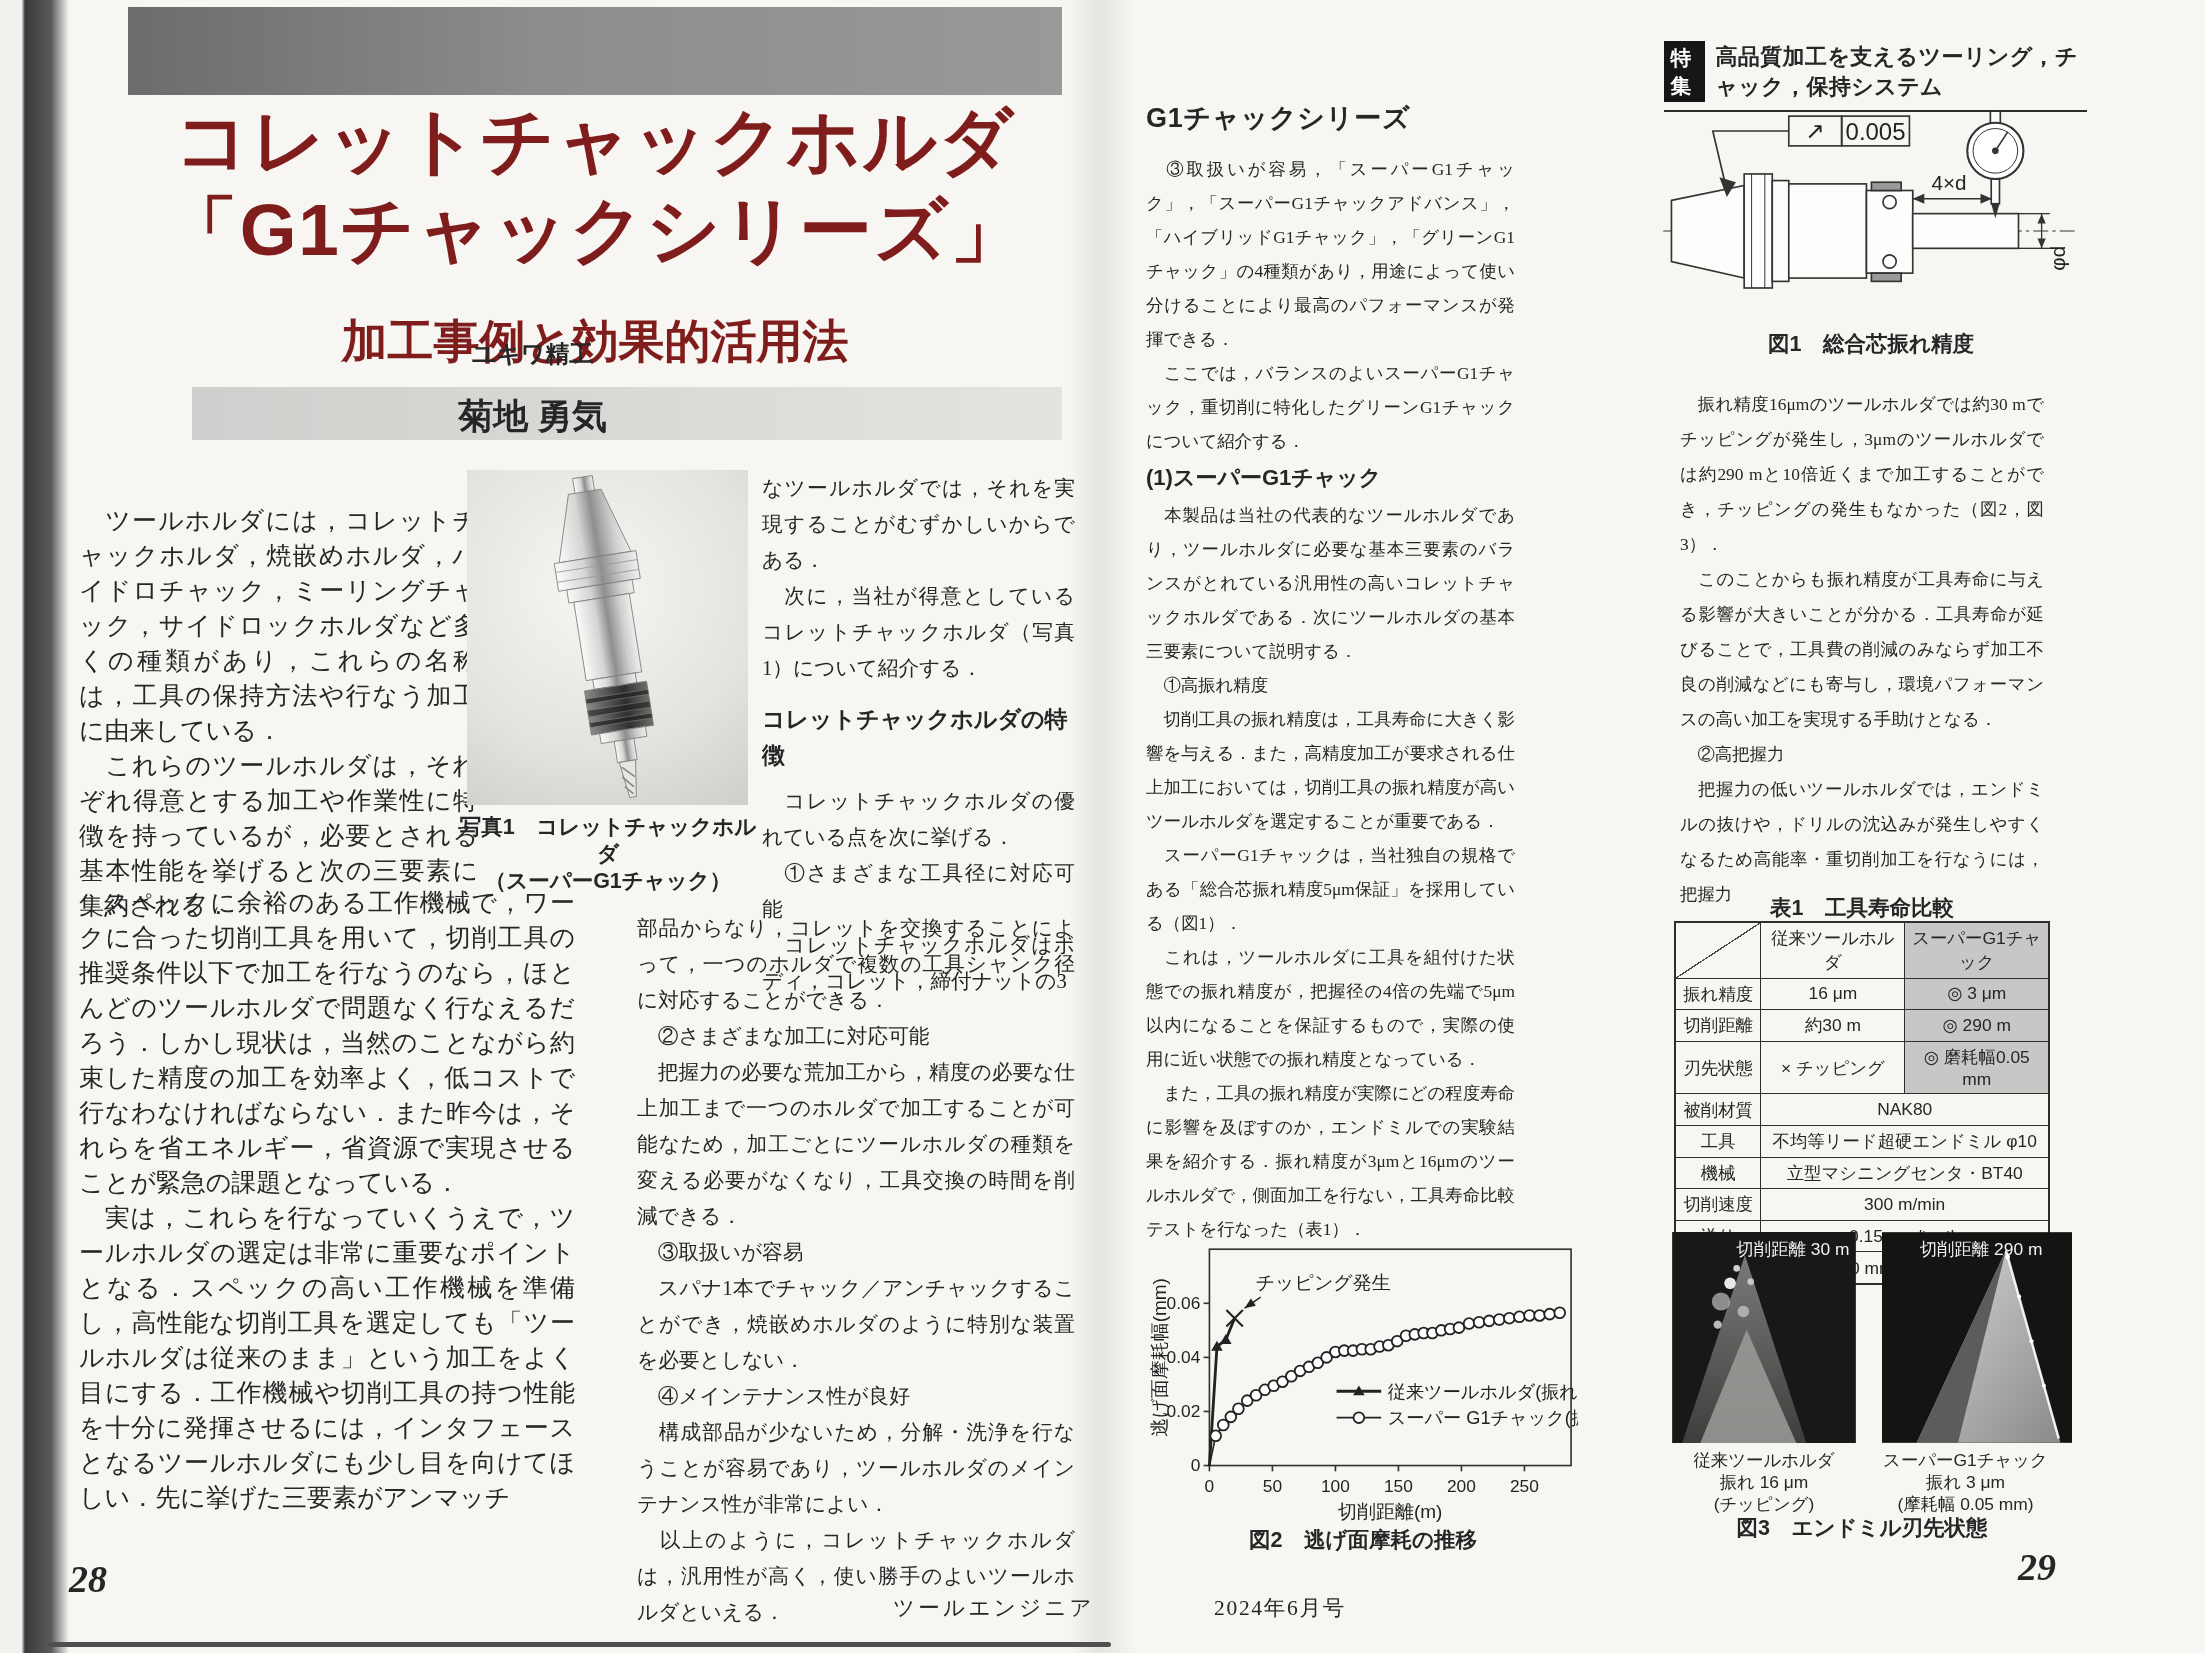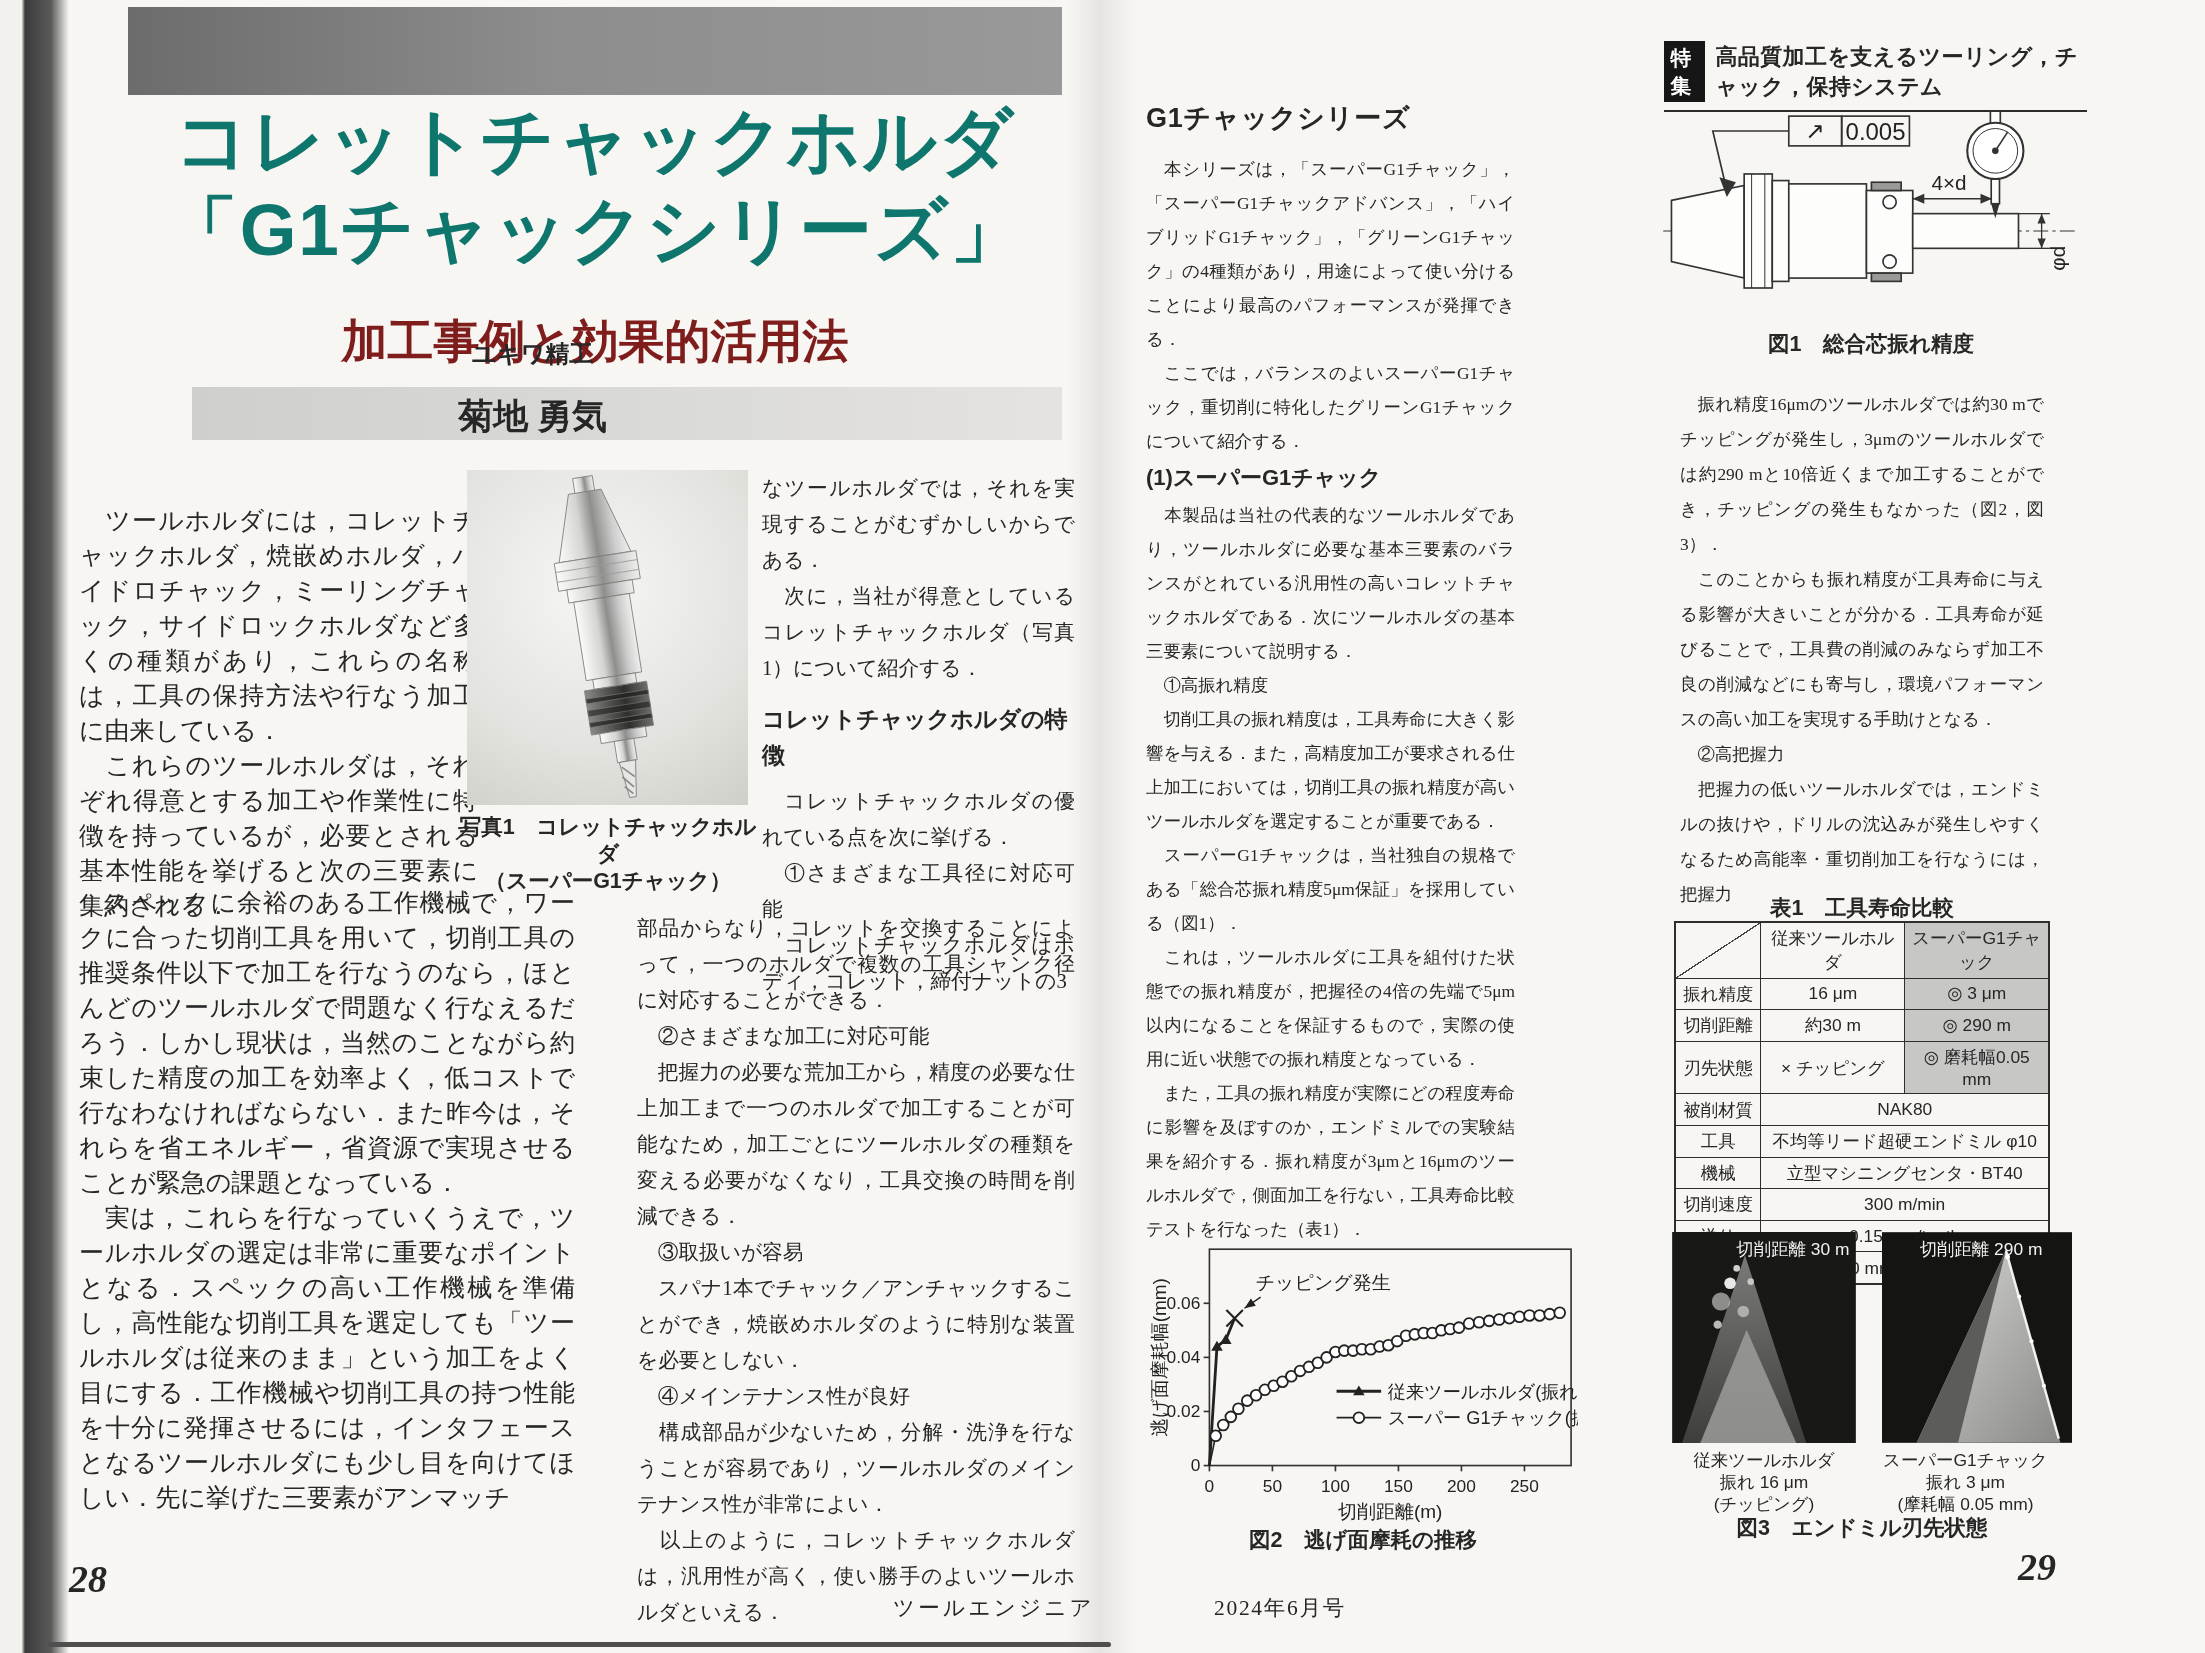--- a/index.html
+++ b/index.html
@@ -12,21 +12,21 @@
   
   .edge-left{left:0;top:0;width:69px;height:1654px;
     background:linear-gradient(to right,#f2f1ed 0 21.5px,#3a3a3a 25px,#5a5a5a 51px,rgba(90,90,90,0) 69px);}
   .edge-bottom{left:48px;top:1642px;width:1063px;height:5px;background:#4f4f4f;border-radius:2.5px;}
   .gutter{left:1068px;top:0;width:69px;height:1654px;
     background:linear-gradient(to right,rgba(0,0,0,0) 0,rgba(0,0,0,0.07) 45%,rgba(0,0,0,0) 100%);}
 
   
   .title-band{left:128px;top:6.6px;width:934px;height:88px;
     background:linear-gradient(to right,#6c6c6c,#8d8d8d 45%,#999 100%);}
-  .title-l{left:128px;width:934px;text-align:center;font-weight:bold;color:#0f766e;
+  .title-l{left:128px;width:934px;text-align:center;font-weight:bold;color:#7f1d1d;
     font-size:73px;letter-spacing:1.7px;line-height:1.0;}
   .title-1{top:104px;}
   .title-2{top:193px;}
   .subtitle{left:128px;top:311px;width:934px;text-align:center;font-weight:bold;color:#7f1d1d;font-size:46px;}
   .author-bar{left:192px;top:387px;width:870px;height:53px;
     background:linear-gradient(to right,#cfcfcd,#e4e3e0);display:flex;justify-content:flex-end;
     align-items:baseline;padding-right:189px;box-sizing:border-box;gap:23px;flex-direction:column;}
   .author-company{font-size:24px;font-weight:bold;align-self:center;}
   .author-name{font-size:35px;font-weight:bold;align-self:center;}
 
@@ -241,21 +241,21 @@
         <polygon points="464,188 459,176 469,176" fill="#333" stroke="none"></polygon>
       </g>
       <text x="492" y="200" font-size="25" text-anchor="middle" transform="rotate(-90 492 200)">φd</text>
     </svg>
   </div>
   <div class="abs fig-cap fig1-cap gothic">図1　総合芯振れ精度</div>
 
   <div class="abs colR1">
     <div class="colR1-head gothic">G1チャックシリーズ</div>
     <div>
-        <p>　本シリーズは，「スーパーG1チャック」，「スーパーG1チャックアドバンス」，「ハイブリッドG1チャック」，「グリーンG1チャック」の4種類があり，用途によって使い分けることにより最高のパフォーマンスが発揮できる．</p>
+        <p>　③取扱いが容易，「スーパーG1チャック」，「スーパーG1チャックアドバンス」，「ハイブリッドG1チャック」，「グリーンG1チャック」の4種類があり，用途によって使い分けることにより最高のパフォーマンスが発揮できる．</p>
         <p>　ここでは，バランスのよいスーパーG1チャック，重切削に特化したグリーンG1チャックについて紹介する．</p>
       </div>
     <div class="colR1-sub gothic">(1)スーパーG1チャック</div>
     <div>
         <p>　本製品は当社の代表的なツールホルダであり，ツールホルダに必要な基本三要素のバランスがとれている汎用性の高いコレットチャックホルダである．次にツールホルダの基本三要素について説明する．</p>
         <p>　①高振れ精度</p>
         <p>　切削工具の振れ精度は，工具寿命に大きく影響を与える．また，高精度加工が要求される仕上加工においては，切削工具の振れ精度が高いツールホルダを選定することが重要である．</p>
         <p>　スーパーG1チャックは，当社独自の規格である「総合芯振れ精度5μm保証」を採用している（図1）．</p>
         <p>　これは，ツールホルダに工具を組付けた状態での振れ精度が，把握径の4倍の先端で5μm以内になることを保証するもので，実際の使用に近い状態での振れ精度となっている．</p>
         <p>　また，工具の振れ精度が実際にどの程度寿命に影響を及ぼすのか，エンドミルでの実験結果を紹介する．振れ精度が3μmと16μmのツールホルダで，側面加工を行ない，工具寿命比較テストを行なった（表1）．</p>

